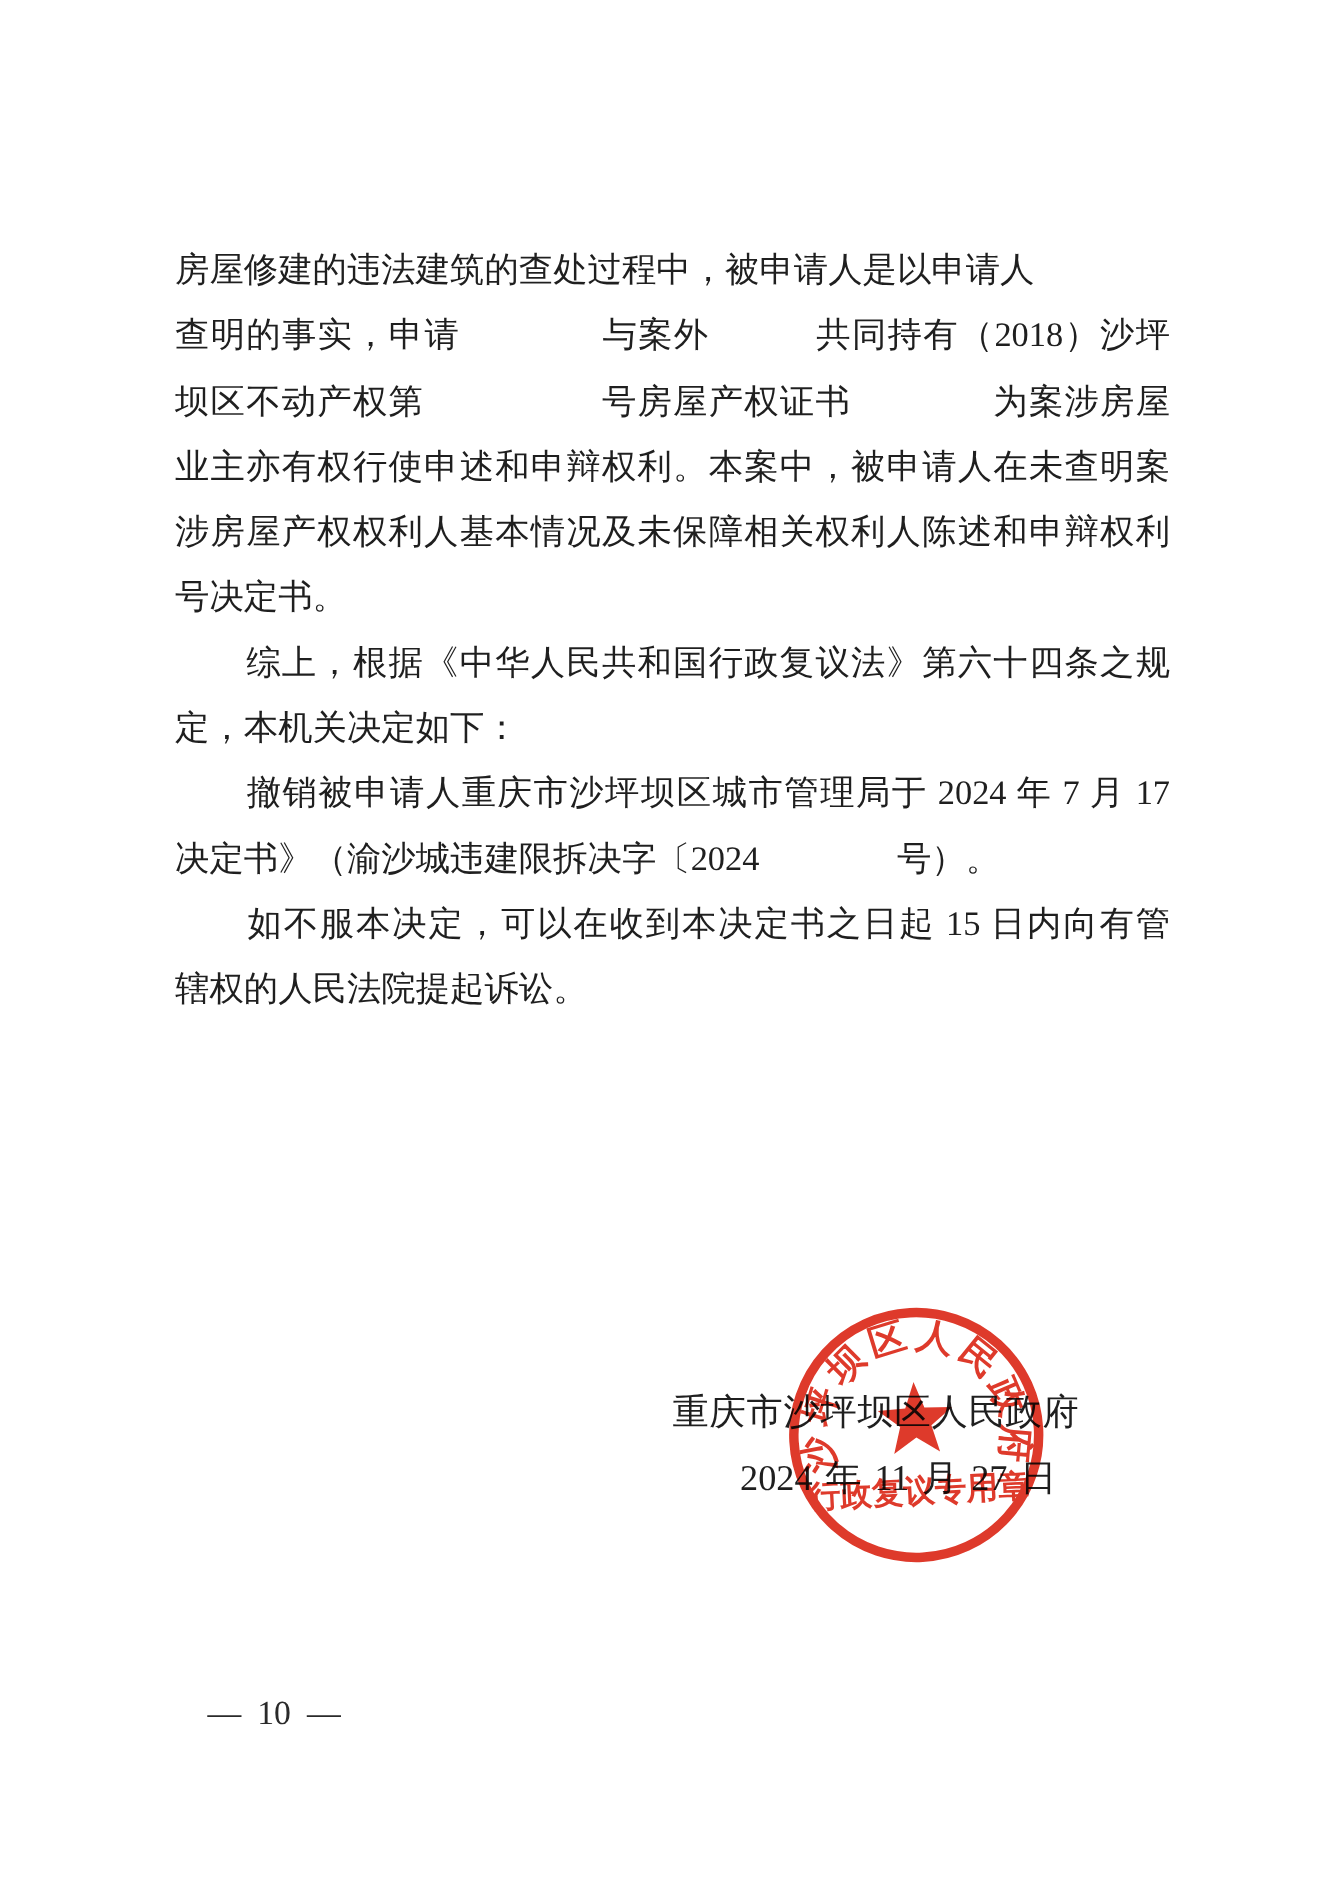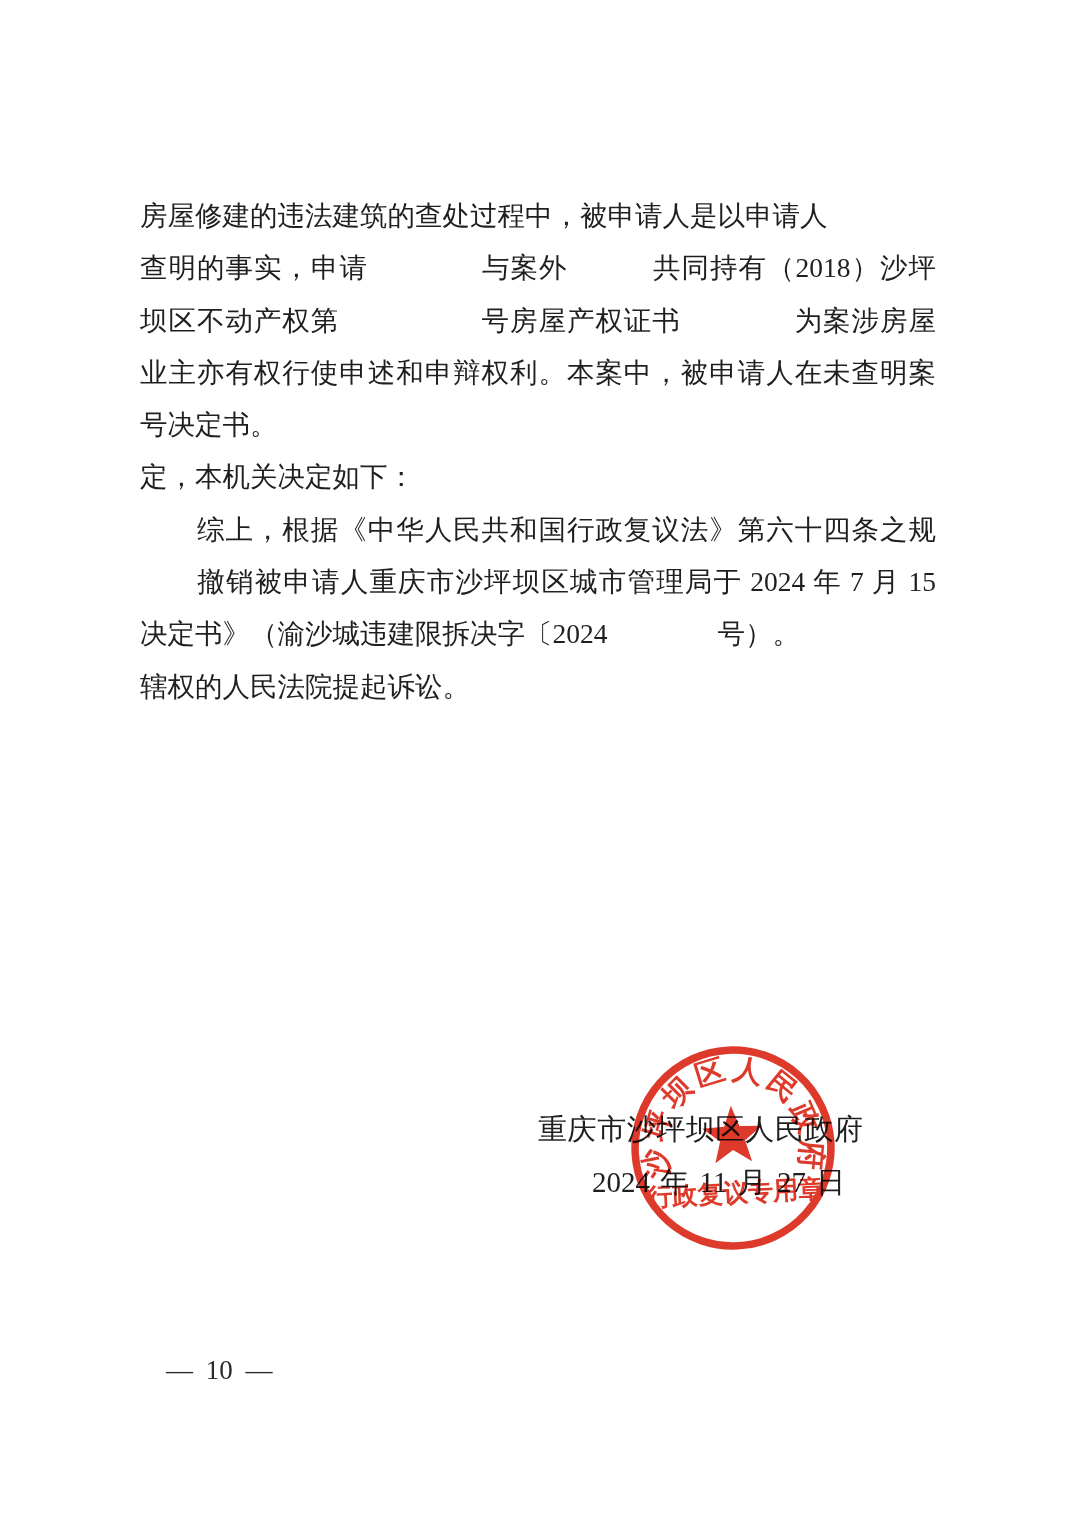--- a/index.html
+++ b/index.html
@@ -91,25 +91,27 @@
 </head>
 <body>
 
 <div class="page">
 
   <div class="doc-body" id="doc-body">
       <div class="line flush">房屋修建的违法建筑的查处过程中，被申请人是以申请人</div>
       <div class="line">查明的事实，申请　　　　与案外　　　共同持有（2018）沙坪</div>
       <div class="line">坝区不动产权第　　　　　号房屋产权证书　　　　为案涉房屋</div>
       <div class="line">业主亦有权行使申述和申辩权利。本案中，被申请人在未查明案</div>
+      <div class="line">涉房屋产权权利人基本情况及未保障相关权利人陈述和申辩权利</div>
       <div class="line flush">号决定书。</div>
+      <div class="line">　　综上，根据《中华人民共和国行政复议法》第六十四条之规</div>
       <div class="line flush">定，本机关决定如下：</div>
-      <div class="line">　　综上，根据《中华人民共和国行政复议法》第六十四条之规</div>
-      <div class="line">　　撤销被申请人重庆市沙坪坝区城市管理局于 2024 年 7 月 15</div>
+      <div class="line">　　撤销被申请人重庆市沙坪坝区城市管理局于 2024 年 7 月 17</div>
       <div class="line flush">决定书》（渝沙城违建限拆决字〔2024　　　　号）。</div>
+      <div class="line">　　如不服本决定，可以在收到本决定书之日起 15 日内向有管</div>
       <div class="line flush">辖权的人民法院提起诉讼。</div>
     </div>
 
   <div class="sig-authority">重庆市沙坪坝区人民政府</div>
 
   <div class="sig-date">2024 年 11 月 27 日</div>
 
   <div class="seal">
     <svg viewBox="0 0 210 210" xmlns="http://www.w3.org/2000/svg">
       <circle class="seal-ring" cx="105" cy="105" r="97"></circle>

